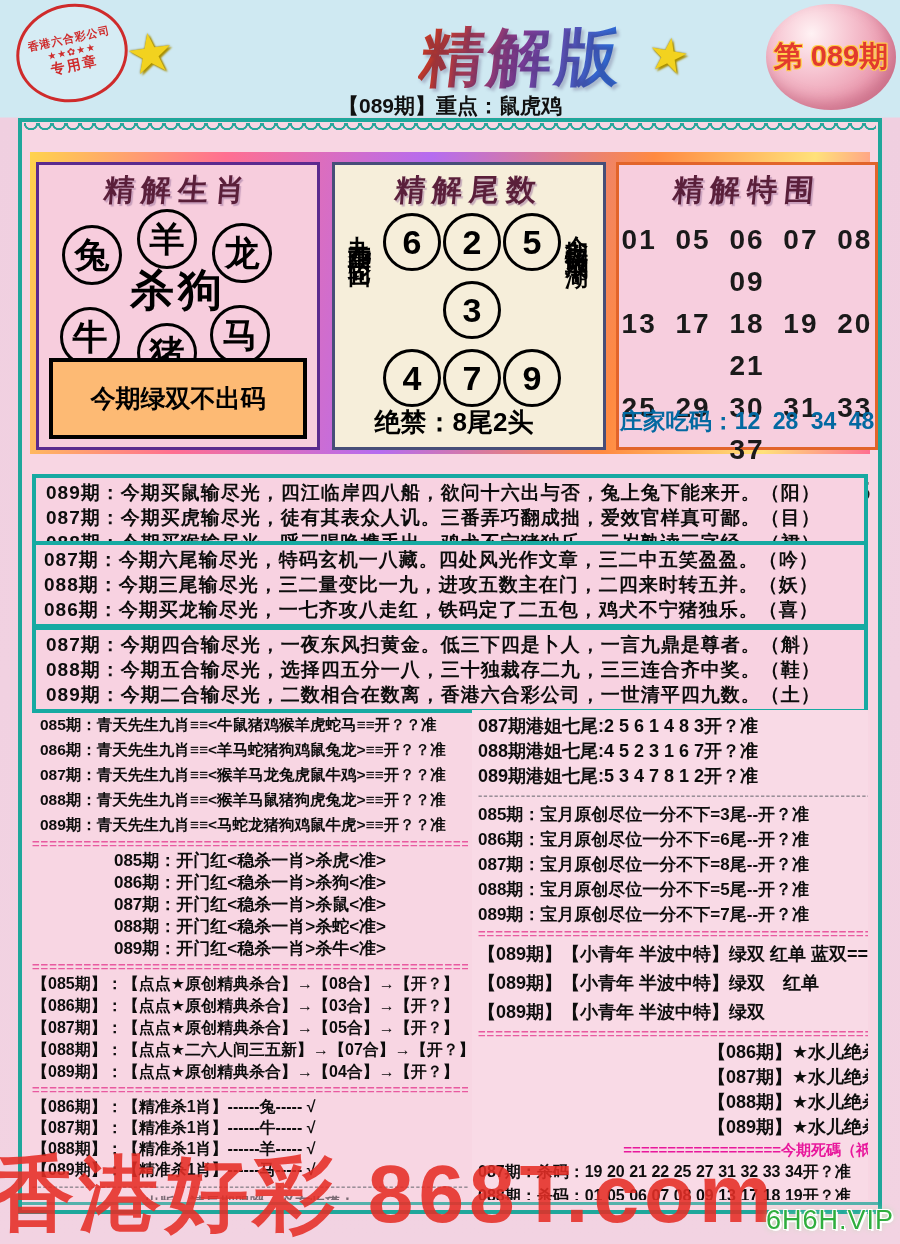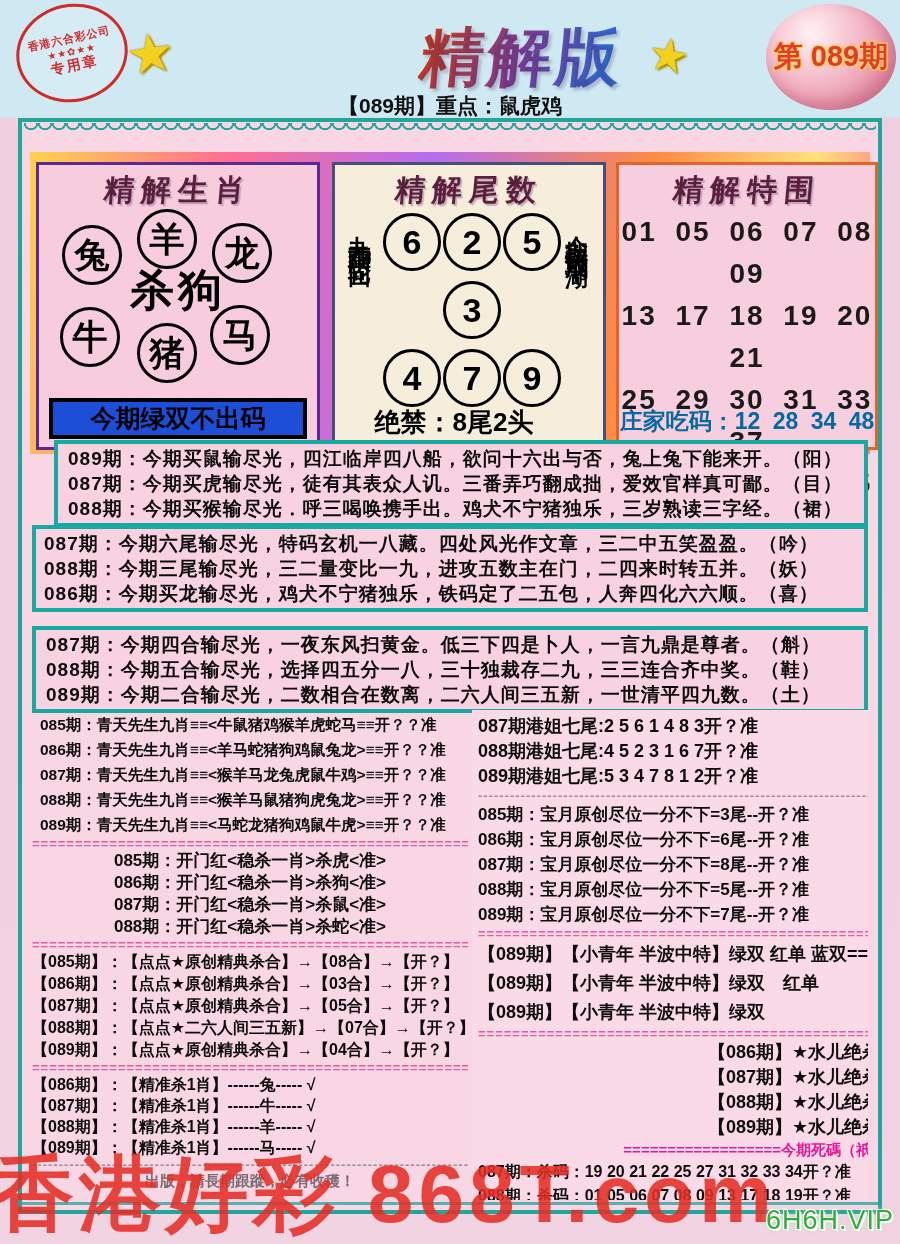--- a/index.html
+++ b/index.html
@@ -44,35 +44,35 @@
   .pbox{position:absolute;top:10px;height:282px;}
   .pbox .ptitle{margin-top:5px;text-align:center;font-size:30px;font-weight:900;letter-spacing:7px;
         transform:skewX(-5deg);color:#5a1f3a;text-shadow:2px 2px 1px rgba(160,120,160,0.55);}
   .box-zodiac{left:6px;width:278px;border:3px solid #5b2a8e;background:#f7cddd;}
   .box-tails{left:302px;width:268px;border:3px solid #474e78;background:#f6eeda;}
   .box-range{left:586px;width:256px;border:3px solid #e2642a;background:#f7cede;}
   .zcirc{position:absolute;width:54px;height:54px;border:3px solid #000;border-radius:50%;
          display:flex;align-items:center;justify-content:center;font-size:35px;font-weight:700;color:#000;}
   .zkill{position:absolute;left:0;right:0;top:96px;text-align:center;font-size:44px;font-weight:800;color:#000;letter-spacing:4px;}
   .zfoot{position:absolute;left:10px;right:10px;bottom:8px;border:4px solid #000;
-         text-align:center;font-size:25px;font-weight:800;color:#000;padding:0 0;background:#1d4ed8;}
+         text-align:center;font-size:25px;font-weight:800;color:#000;padding:20px 0;background:#fdba74;}
   .vtext{position:absolute;writing-mode:vertical-rl;font-size:23px;font-weight:800;color:#000;
          letter-spacing:5px;top:52px;}
   .tcirc{position:absolute;width:52px;height:52px;border:3px solid #000;border-radius:50%;
          display:flex;align-items:center;justify-content:center;font-size:34px;font-weight:700;color:#000;}
   .tfoot{position:absolute;left:0;right:30px;bottom:7px;text-align:center;font-size:26px;font-weight:800;color:#000;}
   .rrow{text-align:center;font-size:28px;font-weight:700;color:#1a1a1a;line-height:42px;
         letter-spacing:2px;word-spacing:9px;}
-  .rrows{}
+  .rrows{margin-top:8px;}
   .rfoot{position:absolute;left:0;right:0;bottom:10px;text-align:center;font-size:23px;font-weight:700;color:#0369a1;word-spacing:6px;}
 
   
   .vblock{position:absolute;left:10px;right:10px;border:4px solid #17aaa2;background:#f8d2e1;padding:2px 10px;}
   .vblock .vrow{font-size:19px;font-weight:700;color:#0d0d0d;line-height:25px;letter-spacing:1px;white-space:nowrap;}
-  .vb1{top:318px;margin-left:22px;} .vb2{top:403px;padding-left:8px;} .vb3{top:504px;}
+  .vb1{top:352px;} .vb2{top:419px;padding-left:8px;} .vb3{top:504px;}
 
   
   .cols{position:absolute;top:588px;left:10px;right:10px;bottom:10px;display:flex;overflow:hidden;}
   .lcol{width:436px;padding-top:2px;}
   .coldiv{width:7px;background:linear-gradient(90deg,#cfeef2 0,#35b3ab 50%,#cfeef2 100%);margin:0 2px;}
   .rcol{flex:1;padding:4px 2px 0 6px;background:#f9dae6;}
   .trow{font-weight:700;color:#0d0d0d;white-space:nowrap;}
   .l-jx .trow{font-size:15.5px;line-height:25px;margin-left:8px;}
   .l-km .trow{font-size:17px;line-height:22px;text-align:center;}
   .l-dd .trow{font-size:16px;line-height:22px;}
@@ -159,44 +159,45 @@
     </div>
 
     <div class="vblock vb1">
       <div class="vrow">089期：今期买鼠输尽光，四江临岸四八船，欲问十六出与否，兔上兔下能来开。（阳）</div>
       <div class="vrow">087期：今期买虎输尽光，徒有其表众人讥。三番弄巧翻成拙，爱效官样真可鄙。（目）</div>
       <div class="vrow">088期：今期买猴输尽光．呼三喝唤携手出。鸡犬不宁猪独乐，三岁熟读三字经。（裙）</div>
     </div>
     <div class="vblock vb2">
       <div class="vrow">087期：今期六尾输尽光，特码玄机一八藏。四处风光作文章，三二中五笑盈盈。（吟）</div>
       <div class="vrow">088期：今期三尾输尽光，三二量变比一九，进攻五数主在门，二四来时转五并。（妖）</div>
-      <div class="vrow">086期：今期买龙输尽光，鸡犬不宁猪独乐，铁码定了二五包，人奔四化六六顺。（喜）</div>
+      <div class="vrow">086期：今期买龙输尽光，一七齐攻八走红，铁码定了二五包，鸡犬不宁猪独乐。（喜）</div>
     </div>
     <div class="vblock vb3">
       <div class="vrow">087期：今期四合输尽光，一夜东风扫黄金。低三下四是卜人，一言九鼎是尊者。（斛）</div>
       <div class="vrow">088期：今期五合输尽光，选择四五分一八，三十独裁存二九，三三连合齐中奖。（鞋）</div>
-      <div class="vrow">089期：今期二合输尽光，二数相合在数离，二六人间三五新，一世清平四九数。（土）</div>
+      <div class="vrow">089期：今期二合输尽光，二数相合在数离，香港六合彩公司，一世清平四九数。（土）</div>
     </div>
 
     <div class="cols">
 
       <div class="lcol">
         <div class="l-jx">
           <div class="trow">085期：青天先生九肖≡≡&lt;牛鼠猪鸡猴羊虎蛇马≡≡开？？准</div>
           <div class="trow">086期：青天先生九肖≡≡&lt;羊马蛇猪狗鸡鼠兔龙&gt;≡≡开？？准</div>
           <div class="trow">087期：青天先生九肖≡≡&lt;猴羊马龙兔虎鼠牛鸡&gt;≡≡开？？准</div>
           <div class="trow">088期：青天先生九肖≡≡&lt;猴羊马鼠猪狗虎兔龙&gt;≡≡开？？准</div>
           <div class="trow">089期：青天先生九肖≡≡&lt;马蛇龙猪狗鸡鼠牛虎&gt;≡≡开？？准</div>
         </div>
         <div class="sep sep-eq">========================================================================================</div>
         <div class="l-km">
           <div class="trow">085期：开门红&lt;稳杀一肖&gt;杀虎&lt;准&gt;</div>
           <div class="trow">086期：开门红&lt;稳杀一肖&gt;杀狗&lt;准&gt;</div>
           <div class="trow">087期：开门红&lt;稳杀一肖&gt;杀鼠&lt;准&gt;</div>
           <div class="trow">088期：开门红&lt;稳杀一肖&gt;杀蛇&lt;准&gt;</div>
+          <div class="trow">089期：开门红&lt;稳杀一肖&gt;杀牛&lt;准&gt;</div>
         </div>
         <div class="sep sep-eq">========================================================================================</div>
         <div class="l-dd">
           <div class="trow">【085期】：【点点★原创精典杀合】→【08合】→【开？】</div>
           <div class="trow">【086期】：【点点★原创精典杀合】→【03合】→【开？】</div>
           <div class="trow">【087期】：【点点★原创精典杀合】→【05合】→【开？】</div>
           <div class="trow">【088期】：【点点★二六人间三五新】→【07合】→【开？】</div>
           <div class="trow">【089期】：【点点★原创精典杀合】→【04合】→【开？】</div>
         </div>
         <div class="sep sep-eq">========================================================================================</div>

